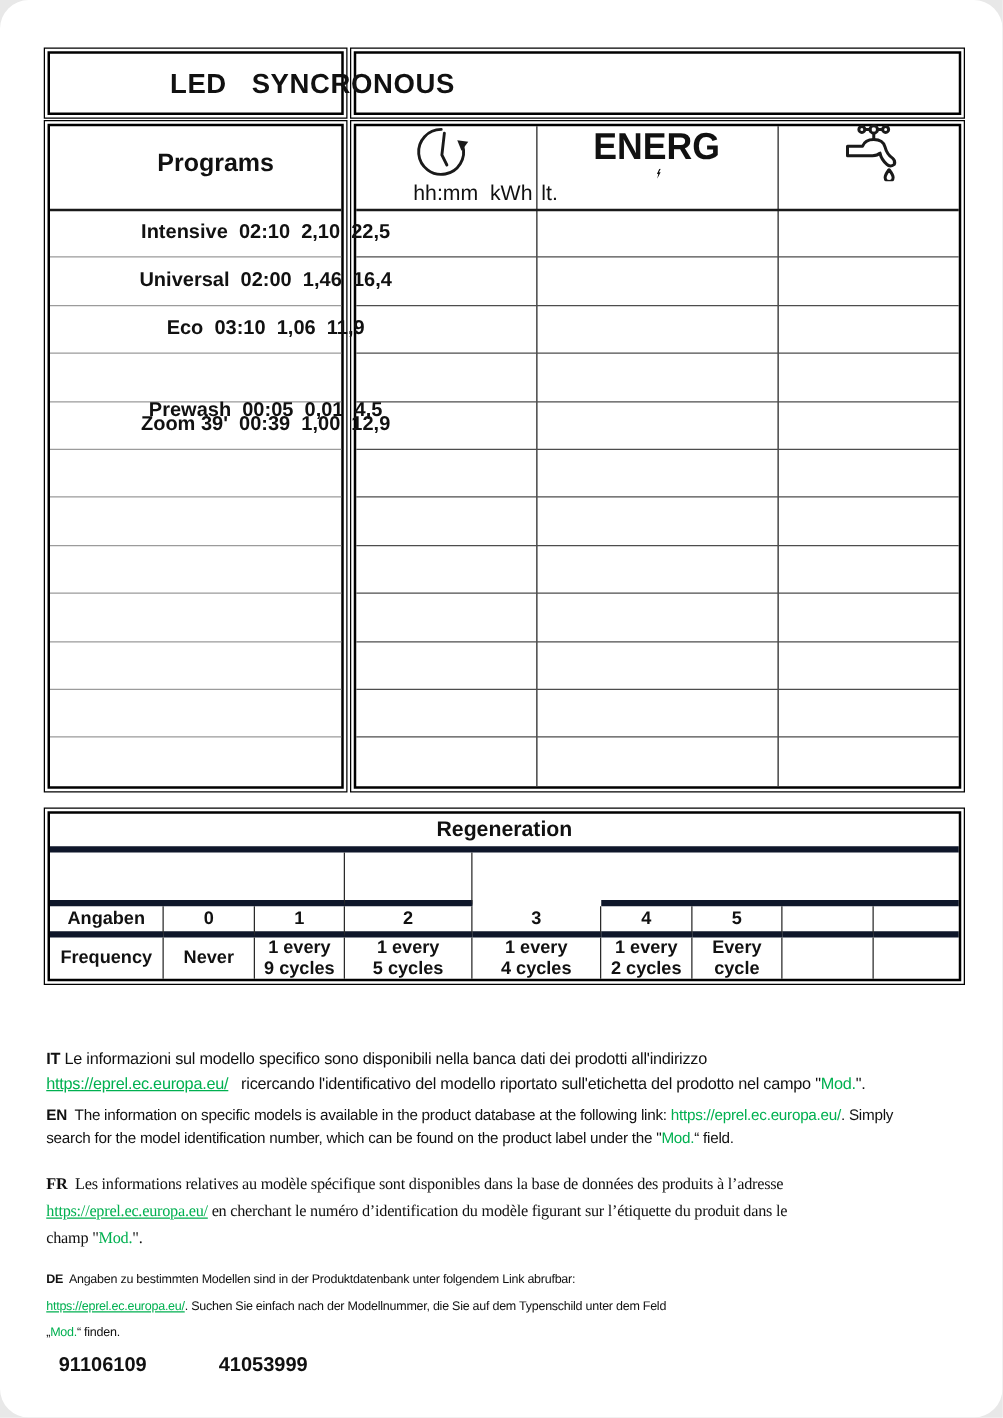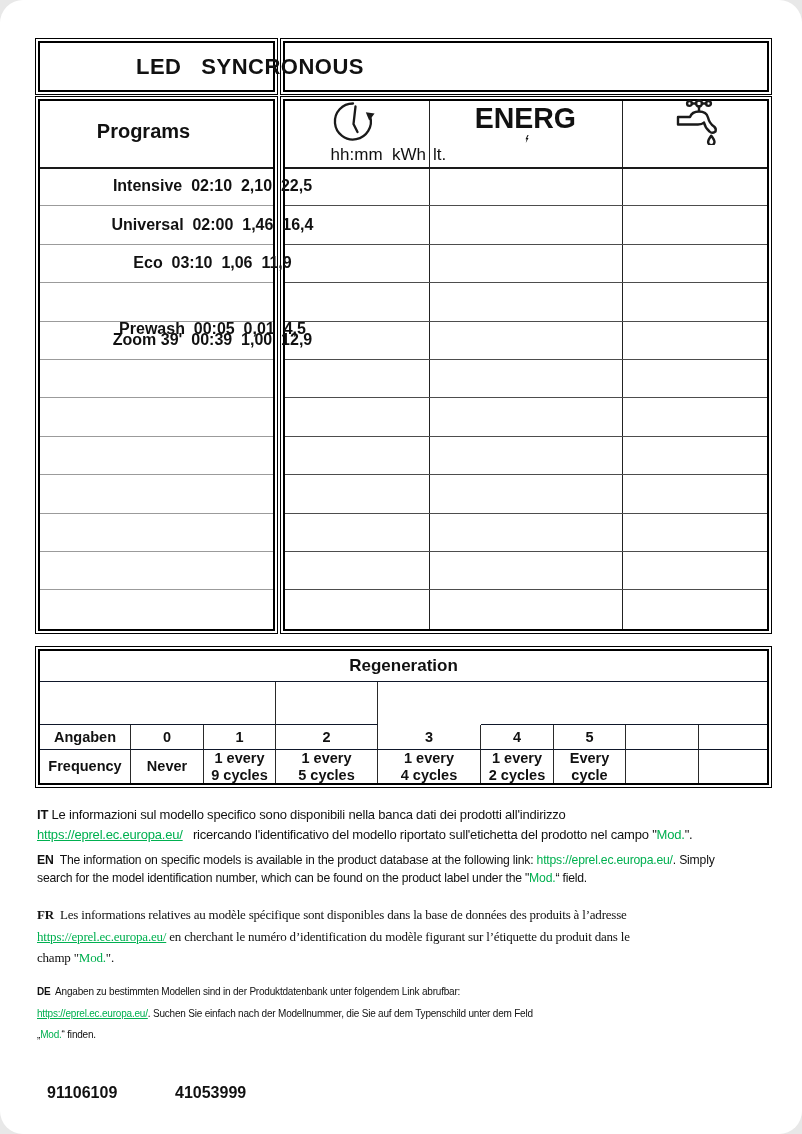--- a/index.html
+++ b/index.html
@@ -12,21 +12,21 @@
   }
   
   .dblbox { position:absolute; border:1px solid #000; padding:2px; }
   .dblbox > .dblin { width:100%; height:100%; border:2px solid #000; }
 
   .overlay { position:absolute; display:flex; align-items:center; justify-content:center; }
 
   .title-overlay { left:35px; top:38px; width:430px; height:57px;
     font-weight:bold; font-size:22px; letter-spacing:.5px; white-space:pre; }
 
-  .programs-head { left:22px; top:96px; width:243px; height:71px;
+  .programs-head { left:51px; top:96px; width:243px; height:71px;
     font-weight:bold; font-size:20px; }
 
   .units-time { position:absolute; left:280px; top:142px; width:146px; height:26px;
     text-align:right; font-size:17px; line-height:26px; white-space:pre; }
   .units-water { position:absolute; left:433px; top:142px; height:26px;
     font-size:17px; line-height:26px; }
 
   .clock-wrap { position:absolute; left:331px; top:99px; }
   .energ-wrap { position:absolute; left:429px; top:101px; width:193px; height:42px;
     display:flex; align-items:center; justify-content:center;flex-direction:column; }
@@ -39,32 +39,32 @@
   .vline { position:absolute; width:1px; background:#222; }
 
   .prog-row { position:absolute; left:35px; width:355px; height:38px;
     display:flex; align-items:center; justify-content:center;
     font-weight:bold; font-size:16px; white-space:pre; }
 
   
   .regen-grid { display:grid; width:100%; height:100%;
     grid-template-columns:91px 73px 72px 102px 103px 73px 72px 73px 1fr;
     grid-template-rows:31px 43px 25px 1fr; }
-  .rg-cell { border-right:1px solid #2a2a2a; border-bottom:1px solid #0f172a;
+  .rg-cell { border-right:1px solid #2a2a2a; border-bottom:5px solid #0f172a;
     display:flex; flex-direction:column; align-items:center; justify-content:center;
     text-align:center; font-weight:bold; font-size:14.5px; line-height:16.5px; }
   .rg-cell.no-r { border-right:none; }
   .rg-cell.no-b { border-bottom:none; }
   .rg-title { grid-column:1 / -1; font-size:17px; }
   .rg-span3 { grid-column:1 / 4; }
   .rg-span4 { grid-column:6 / 10; }
   .rg-small { font-size:13.5px; line-height:15.5px; }
 
   
-  .note { position:absolute; left:37px; width:740px; white-space:pre; letter-spacing:-.2px; }
+  .note { position:absolute; left:37px; width:740px; white-space:pre; letter-spacing:-.2px;margin-top:32px; }
   .note-line { white-space:pre; }
   .note-it { top:805px; font-size:13px; line-height:20px; }
   .note-en { top:852px; font-size:12.2px; line-height:17.5px; }
   .note-fr { top:904px; font-size:13px; line-height:21.5px;font-family:Liberation Serif, serif; }
   .note-de { top:981px; font-size:10px; line-height:21.5px; }
   .rb { font-weight:bold; }
   .rg { color:var(--green,#00b050); }
   .rgu { color:var(--green,#00b050); text-decoration:underline; }
 
   .code { position:absolute; top:1084px; font-weight:bold; font-size:16px; }

